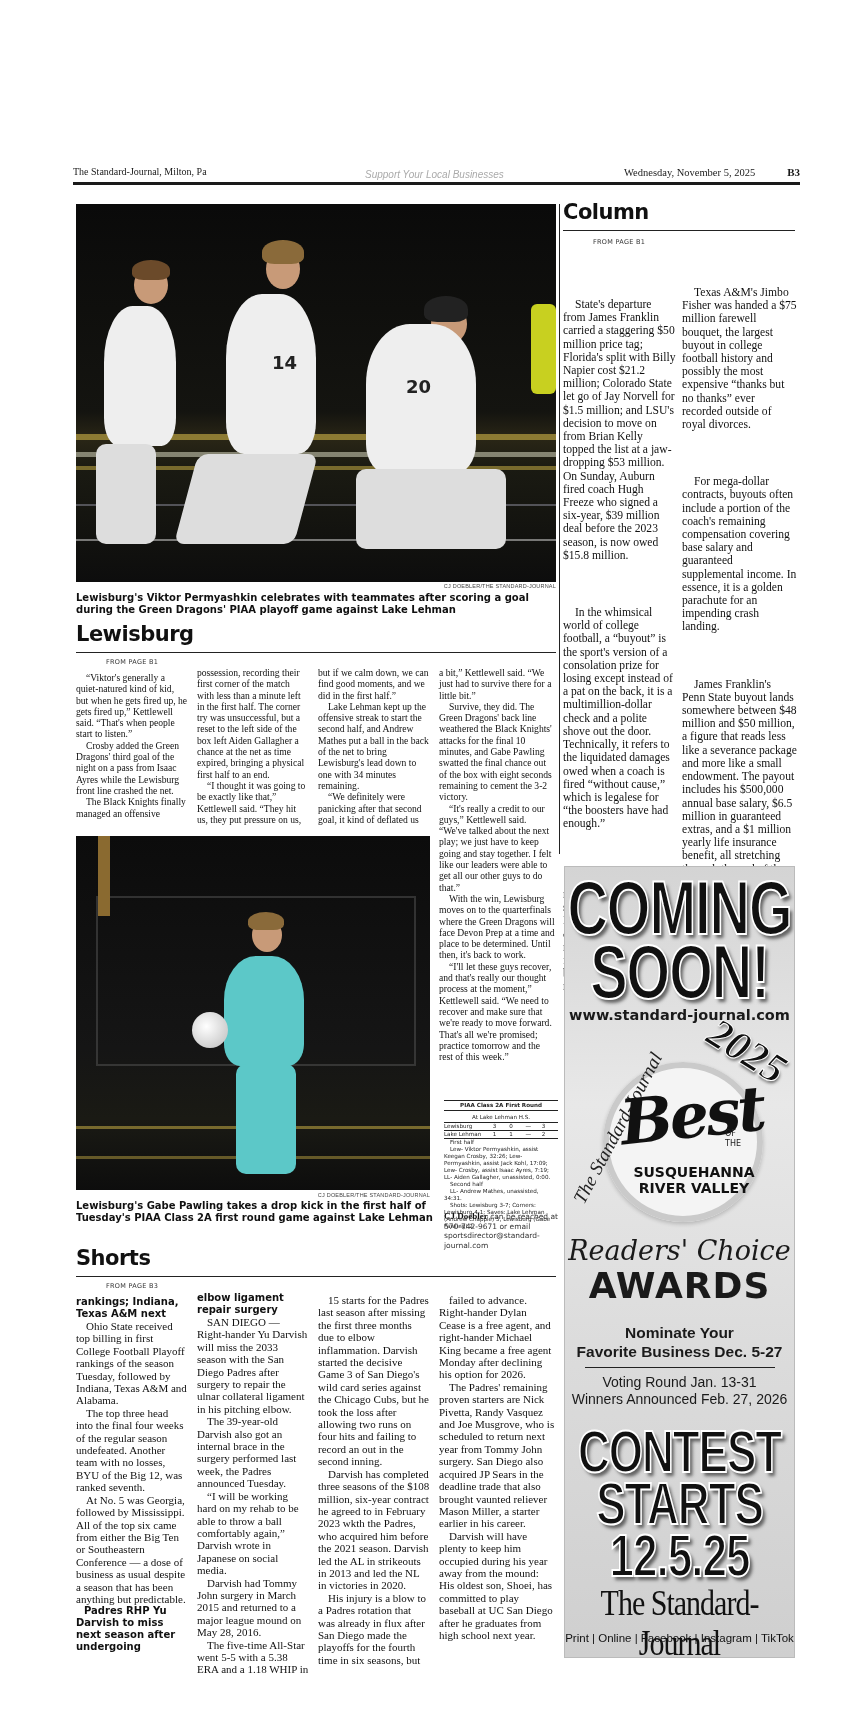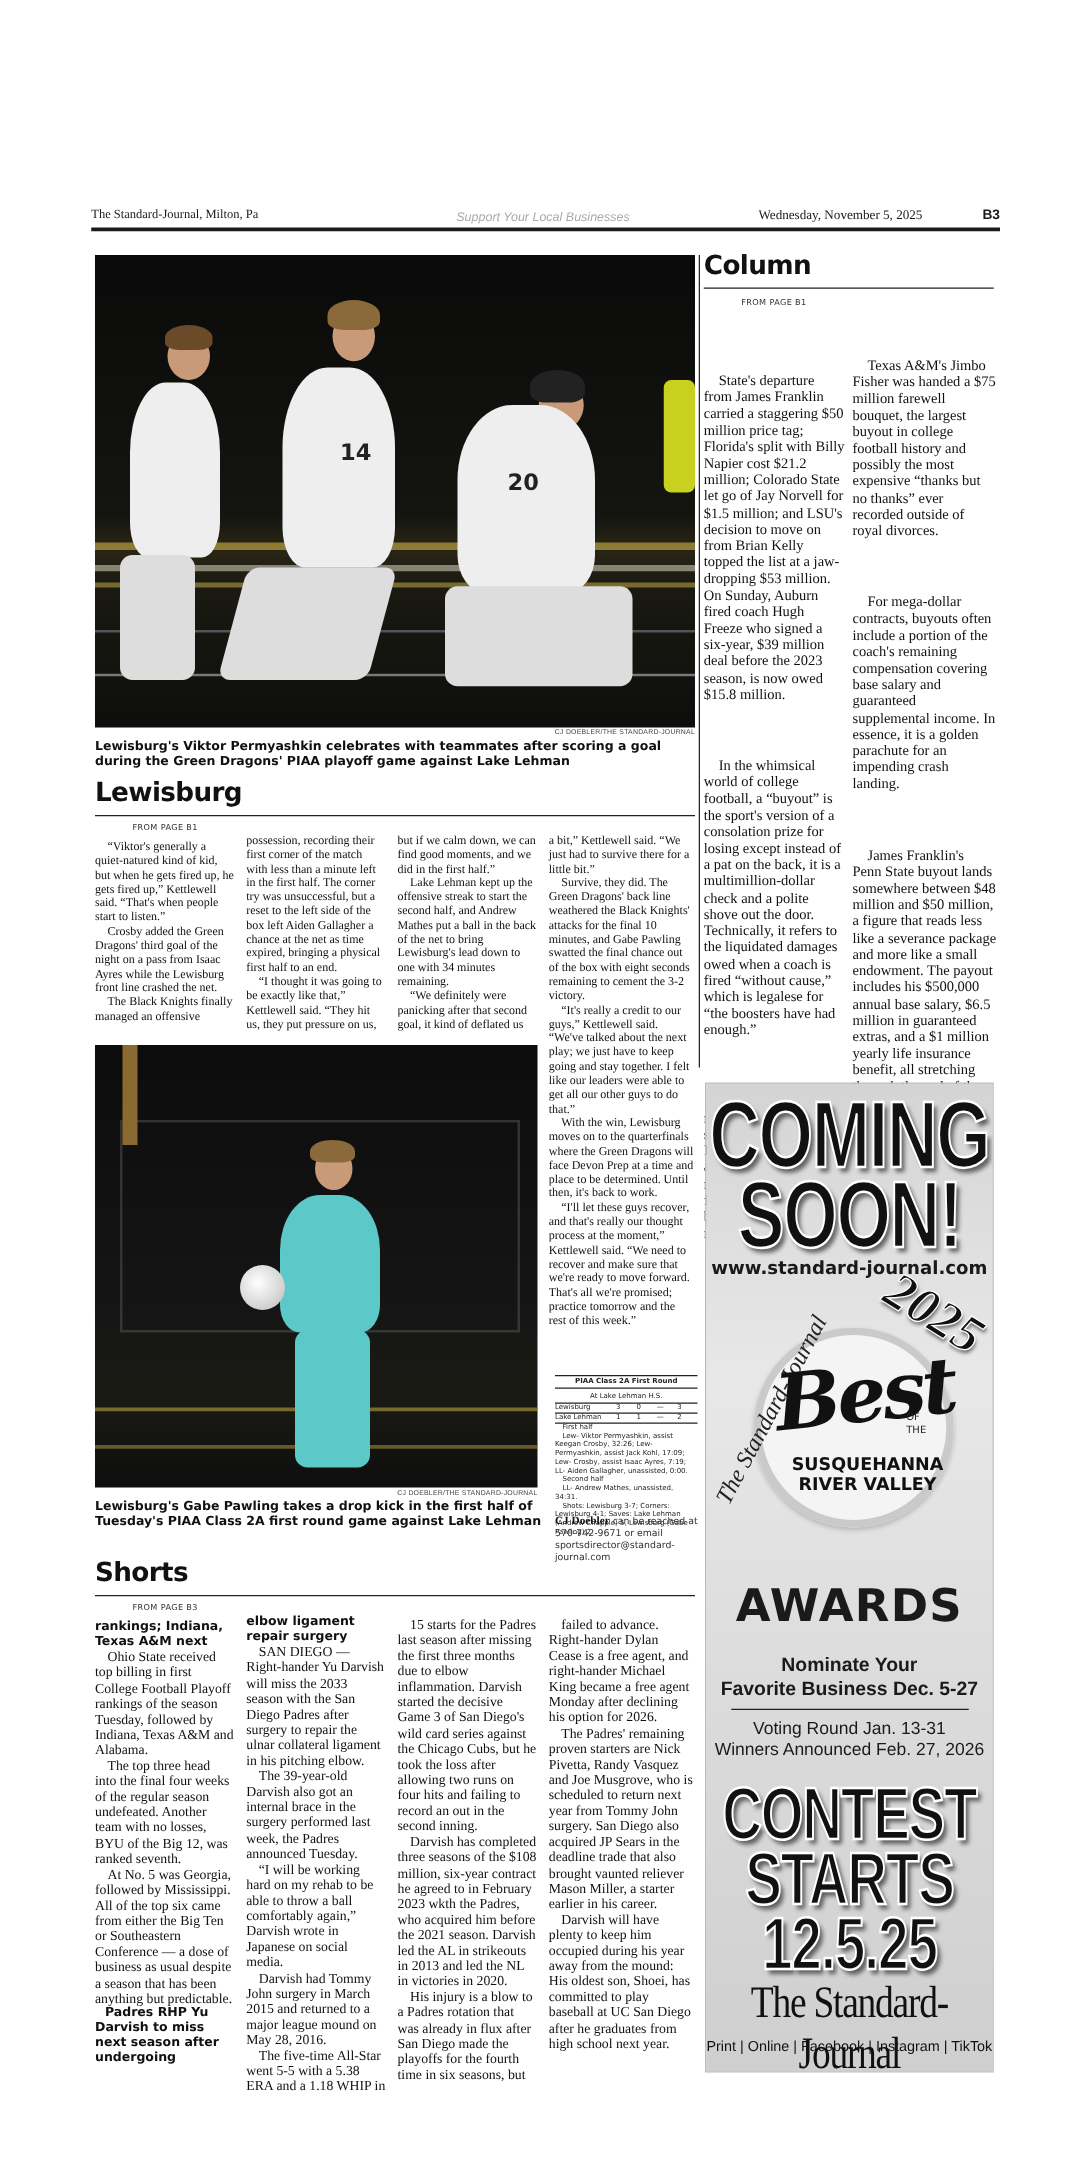--- a/index.html
+++ b/index.html
@@ -3,21 +3,21 @@
 <meta charset="utf-8">
 <style>
   * { box-sizing: border-box; margin: 0; padding: 0; }
   html, body { width: 864px; height: 1728px; background: #fff; overflow: hidden; }
   body { position: relative; font-family: "DejaVu Serif", serif; color: #1a1a1a; }
 
   .masthead { position: absolute; left: 73px; top: 166px; width: 727px; height: 20px; }
   .mh-left { position: absolute; left: 0; top: 0; font-family: "Liberation Serif", serif; font-size: 10px; }
   .mh-center { position: absolute; left: 292px; top: 3px; font-family: "Liberation Sans", sans-serif; font-size: 10px; font-style: italic; color: #aaa; }
   .mh-right { position: absolute; right: 0; top: 0; font-family: "Liberation Serif", serif; font-size: 10.5px; }
-  .mh-right b { font-family: Liberation Sans, sans-serif; font-size: 11px; margin-left: 20px; padding-left: 28px; }
+  .mh-right b { font-family: Liberation Serif, serif; font-size: 11px; margin-left: 4px; padding-left: 28px; }
   .mh-rule { position: absolute; left: 73px; top: 182px; width: 727px; height: 3px; background: #1a1a1a; }
 
   .photo { position: absolute; background: #0b0b0b; overflow: hidden; }
   .credit { position: absolute; font-family: "Liberation Sans", sans-serif; font-size: 5.5px; color: #444; text-align: right; letter-spacing: 0.2px; }
   .cutline { position: absolute; font-family: "DejaVu Sans", sans-serif; font-weight: bold; font-size: 10px; line-height: 12px; color: #111; }
 
   .section-head { position: absolute; font-family: "DejaVu Sans", sans-serif; font-weight: bold; font-size: 21px; letter-spacing: -0.5px; color: #111; }
   .section-rule { position: absolute; height: 1px; background: #222; }
   .frompage { position: absolute; font-family: "DejaVu Sans", sans-serif; font-size: 6.5px; color: #333; letter-spacing: 0.3px; }
 
@@ -225,20 +225,21 @@
   <div class="ad-url">www.standard-journal.com</div>
   <div class="ad-circle"></div>
   <div class="ad-sjarc">The Standard-Journal</div>
   <div class="ad-year">2025</div>
   <div class="ad-best">Best</div>
   <div class="ad-ofthe" style="width:22px;">OF THE</div>
   <div class="ad-srv">
     <div>SUSQUEHANNA</div>
     <div>RIVER VALLEY</div>
   </div>
+  <div class="ad-readers">Readers' Choice</div>
   <div class="ad-awards">AWARDS</div>
   <div class="ad-nom">
     <div>Nominate Your</div>
     <div>Favorite Business Dec. 5-27</div>
   </div>
   <div class="ad-rule"></div>
   <div class="ad-vote">
     <div>Voting Round Jan. 13-31</div>
     <div>Winners Announced Feb. 27, 2026</div>
   </div>

